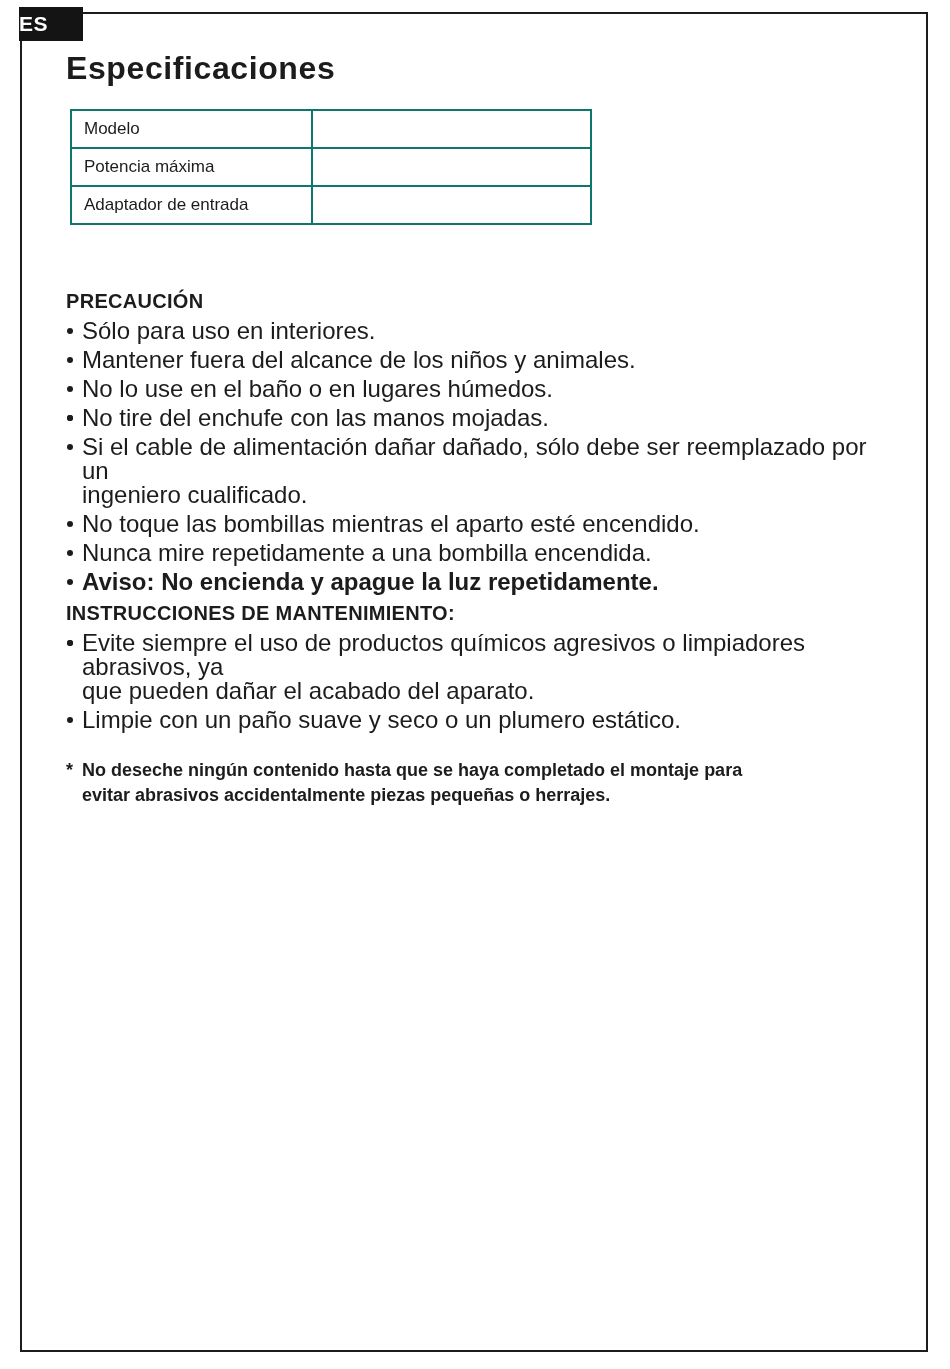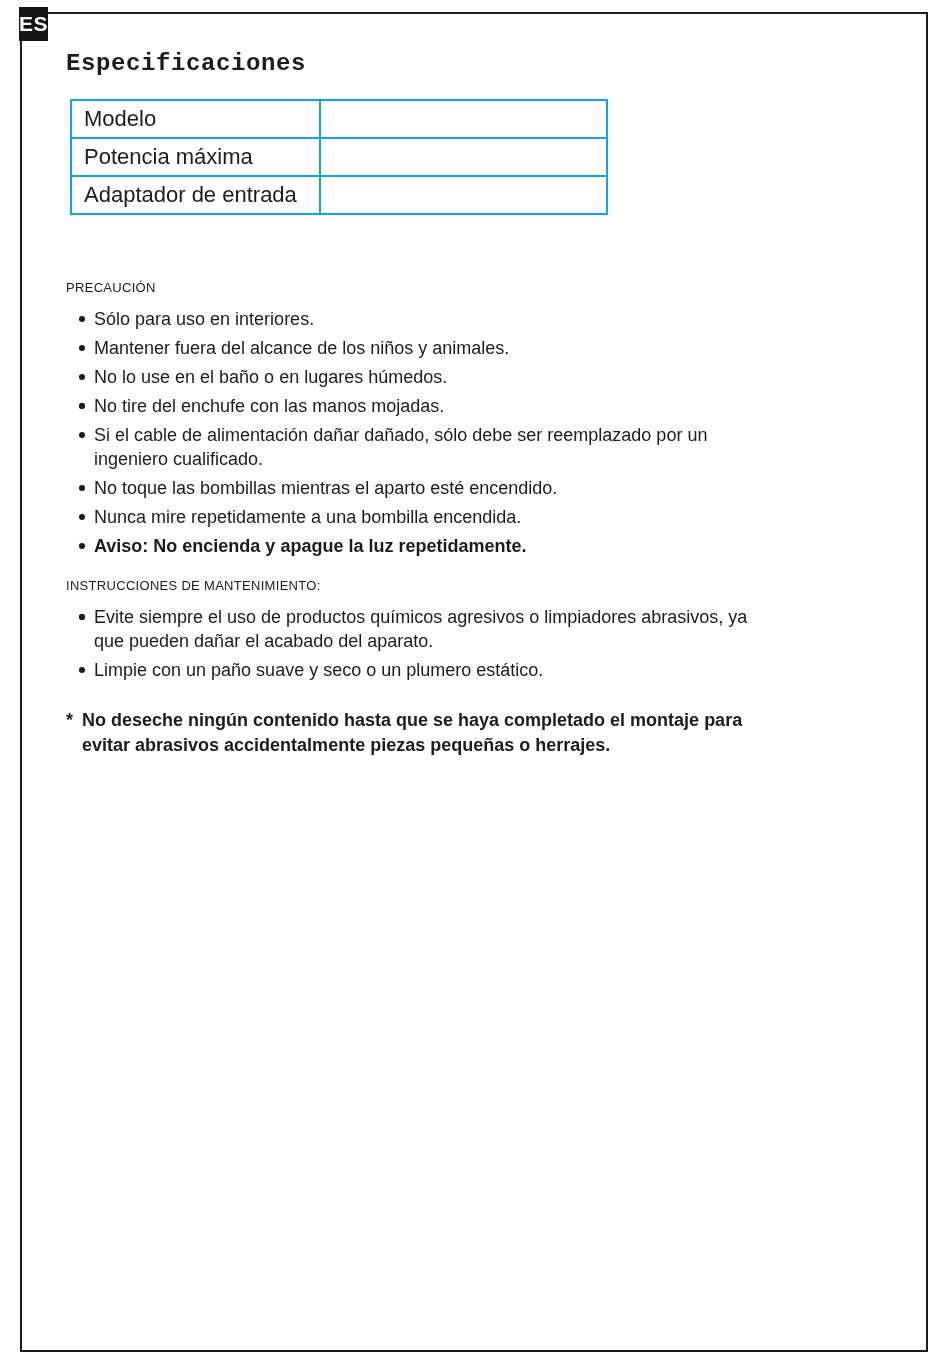--- a/index.html
+++ b/index.html
@@ -21,70 +21,69 @@
     top: 12px;
     width: 908px;
     height: 1340px;
     border: 2px solid #1c1c1c;
     box-sizing: border-box;
   }
   .es-tab {
     position: absolute;
     left: 19px;
     top: 7px;
-    width: 29px;
+    width: 64px;
     height: 34px;
     background: #141414;
     color: #ffffff;
     font-weight: bold;
     font-size: 21px;
     letter-spacing: 0.5px;
     display: flex;
     align-items: center;
     justify-content: flex-start;
   }
   .content {
     position: absolute;
     left: 66px;
     top: 42px;
     width: 812px;
   }
   .title {
-    font-size: 24px;
+    font-size: 32px;
     font-weight: bold;
     letter-spacing: 0.6px;
     margin: 8px 0 0 0;
-    font-family: Liberation Mono, monospace;
   }
   table.spec {
     border-collapse: collapse;
     margin: 22px 0 0 4px;
   }
   table.spec td {
-    border: 2px solid #0ea5e9;
+    border: 2px solid #0f766e;
     height: 36px;
-    font-size: 22px;
-    padding: 0 12px 0 12px;
+    font-size: 17px;
+    padding: 0 4px 0 12px;
     box-sizing: content-box;
   }
   td.label-cell { width: 223px; }
   td.value-cell { width: 261px; }
   .section-heading {
-    font-size: 13px;
-    font-weight: normal;
+    font-size: 20px;
+    font-weight: bold;
     letter-spacing: 0.3px;
     margin: 0 0 6px 0;
   }
   .heading-precaucion { margin-top: 65px; }
-  .heading-mantenimiento { margin-top: 20px; }
+  .heading-mantenimiento { margin-top: 8px; }
   ul.bullets {
     list-style: none;
-    margin: 12px;
+    margin: 0;
     padding: 0;
-    font-size: 18px;
+    font-size: 24px;
     line-height: 24px;
   }
   ul.bullets li {
     position: relative;
     padding-left: 16px;
     margin-bottom: 5px;
   }
   .dot {
     position: absolute;
     left: 1px;

